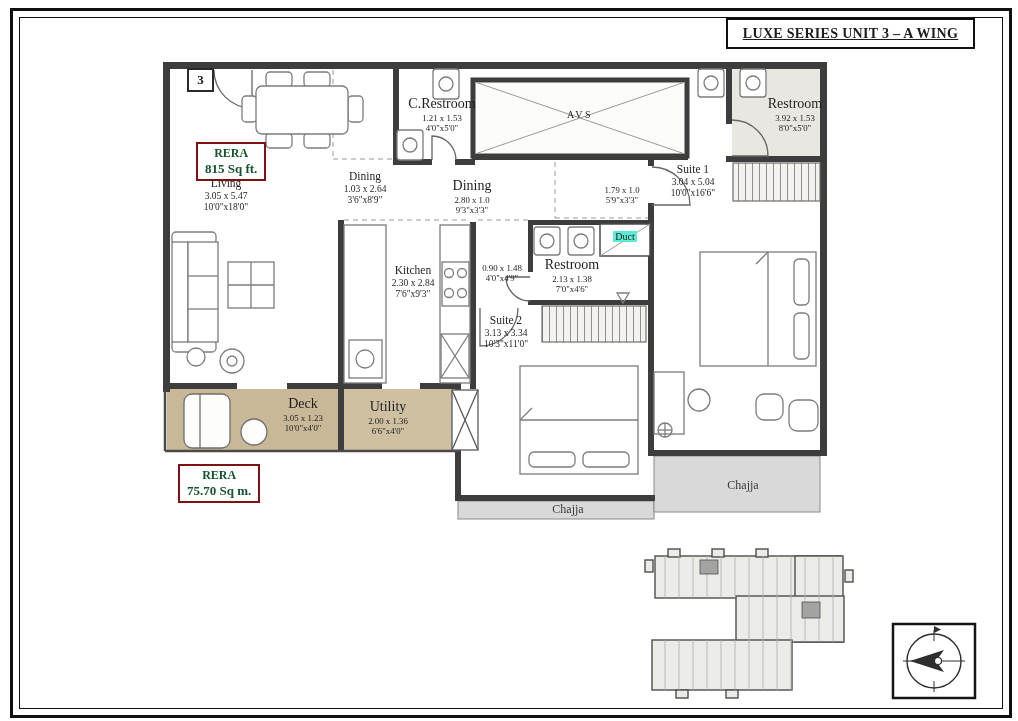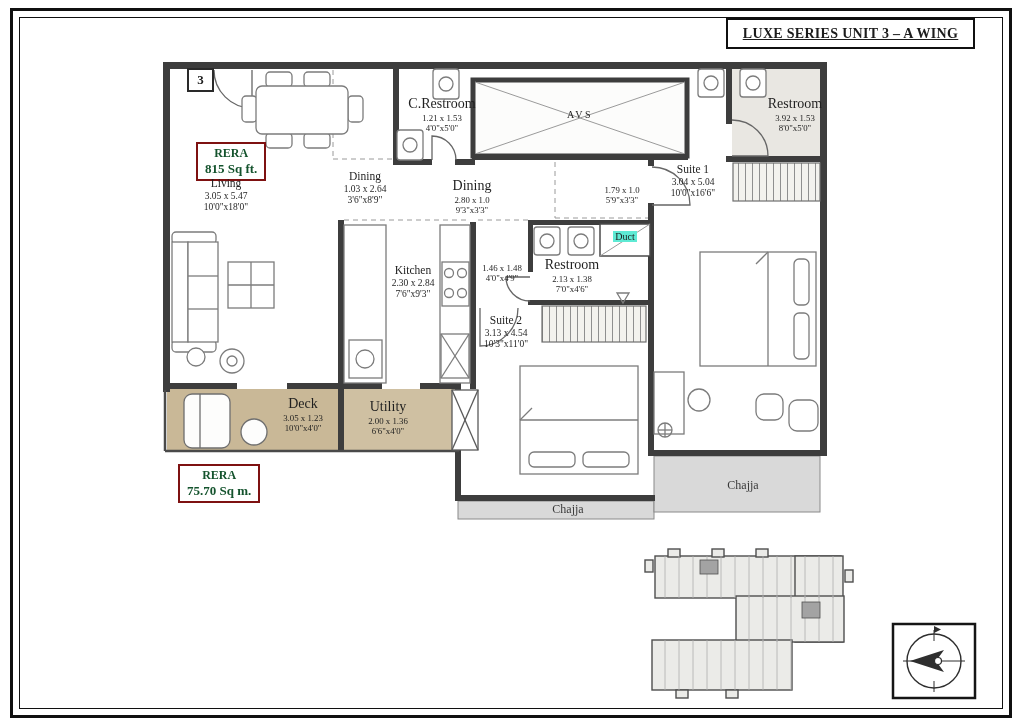--- a/index.html
+++ b/index.html
@@ -307,37 +307,37 @@
     <div class="dm">8'0"x5'0"</div>
   </div>
 
   <div class="rl" style="left:378px;top:264px;width:70px;">
     <div class="nm">Kitchen</div>
     <div class="dm">2.30 x 2.84</div>
     <div class="dm">7'6"x9'3"</div>
   </div>
 
   <div class="rl sm" style="left:474px;top:263px;width:56px;">
-    <div class="dm">1.46 x 1.48</div>
+    <div class="dm">0.90 x 1.48</div>
     <div class="dm">4'0"x4'9"</div>
   </div>
 
   <div class="rl sm" style="left:536px;top:257px;width:72px;">
     <div class="nm">Restroom</div>
     <div class="dm">2.13 x 1.38</div>
     <div class="dm">7'0"x4'6"</div>
   </div>
 
   <div class="duct-label">
     <span>Duct</span>
   </div>
 
   <div class="rl" style="left:464px;top:314px;width:84px;">
     <div class="nm">Suite 2</div>
-    <div class="dm">3.13 x 4.54</div>
+    <div class="dm">3.13 x 3.34</div>
     <div class="dm">10'3"x11'0"</div>
   </div>
 
   <div class="rl sm" style="left:268px;top:396px;width:70px;">
     <div class="nm">Deck</div>
     <div class="dm">3.05 x 1.23</div>
     <div class="dm">10'0"x4'0"</div>
   </div>
 
   <div class="rl sm" style="left:350px;top:399px;width:76px;">

